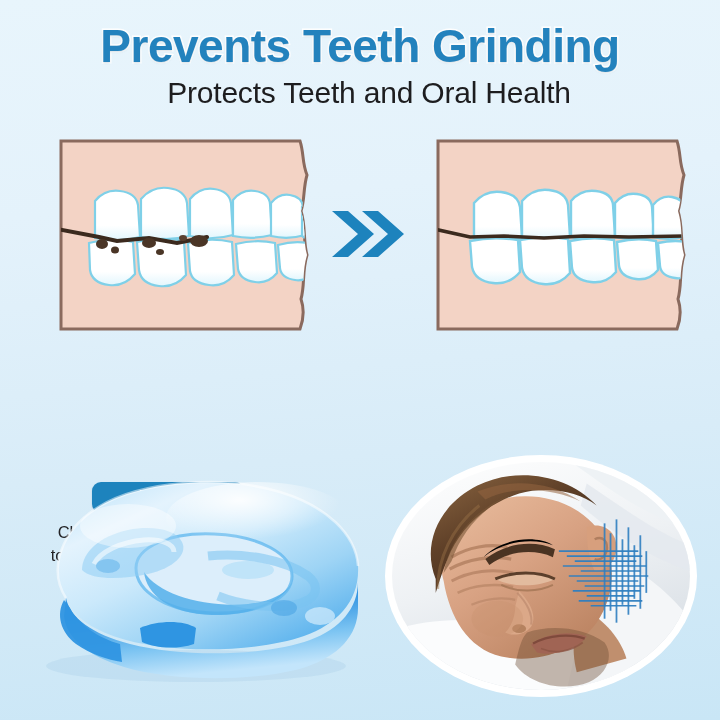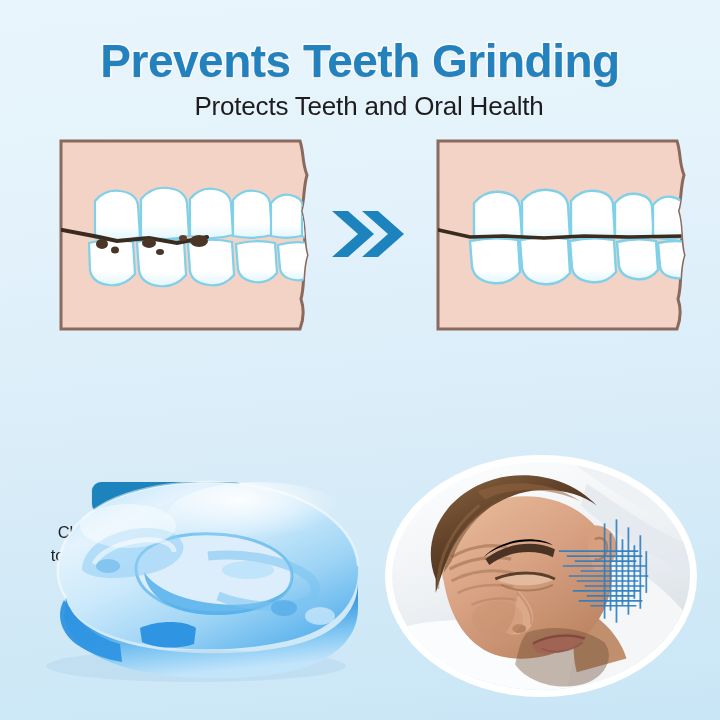--- a/index.html
+++ b/index.html
@@ -26,35 +26,35 @@
 
   
   .header {
     position: absolute;
     top: 0; left: 0;
     width: 720px;
     text-align: center;
   }
 
   .title {
-    margin-top: 37px;
+    margin-top: 22px;
     font-size: 46px;
     font-weight: bold;
     letter-spacing: -0.5px;
     color: #2382bd;
     -webkit-text-stroke: 3px #ffffff;
     paint-order: stroke fill;
     text-shadow: 0 1px 2px rgba(120,150,170,0.30);
     line-height: 1.05;
     white-space: nowrap;
   }
 
   .subtitle {
     margin-top: 6px;
-    font-size: 26px;
+    font-size: 30px;
     font-weight: normal;
     color: #1d1d1f;
     letter-spacing: -0.2px;
     white-space: nowrap;
     padding-left: 18px;
   }
 
   
   .compare {
     position: absolute;

